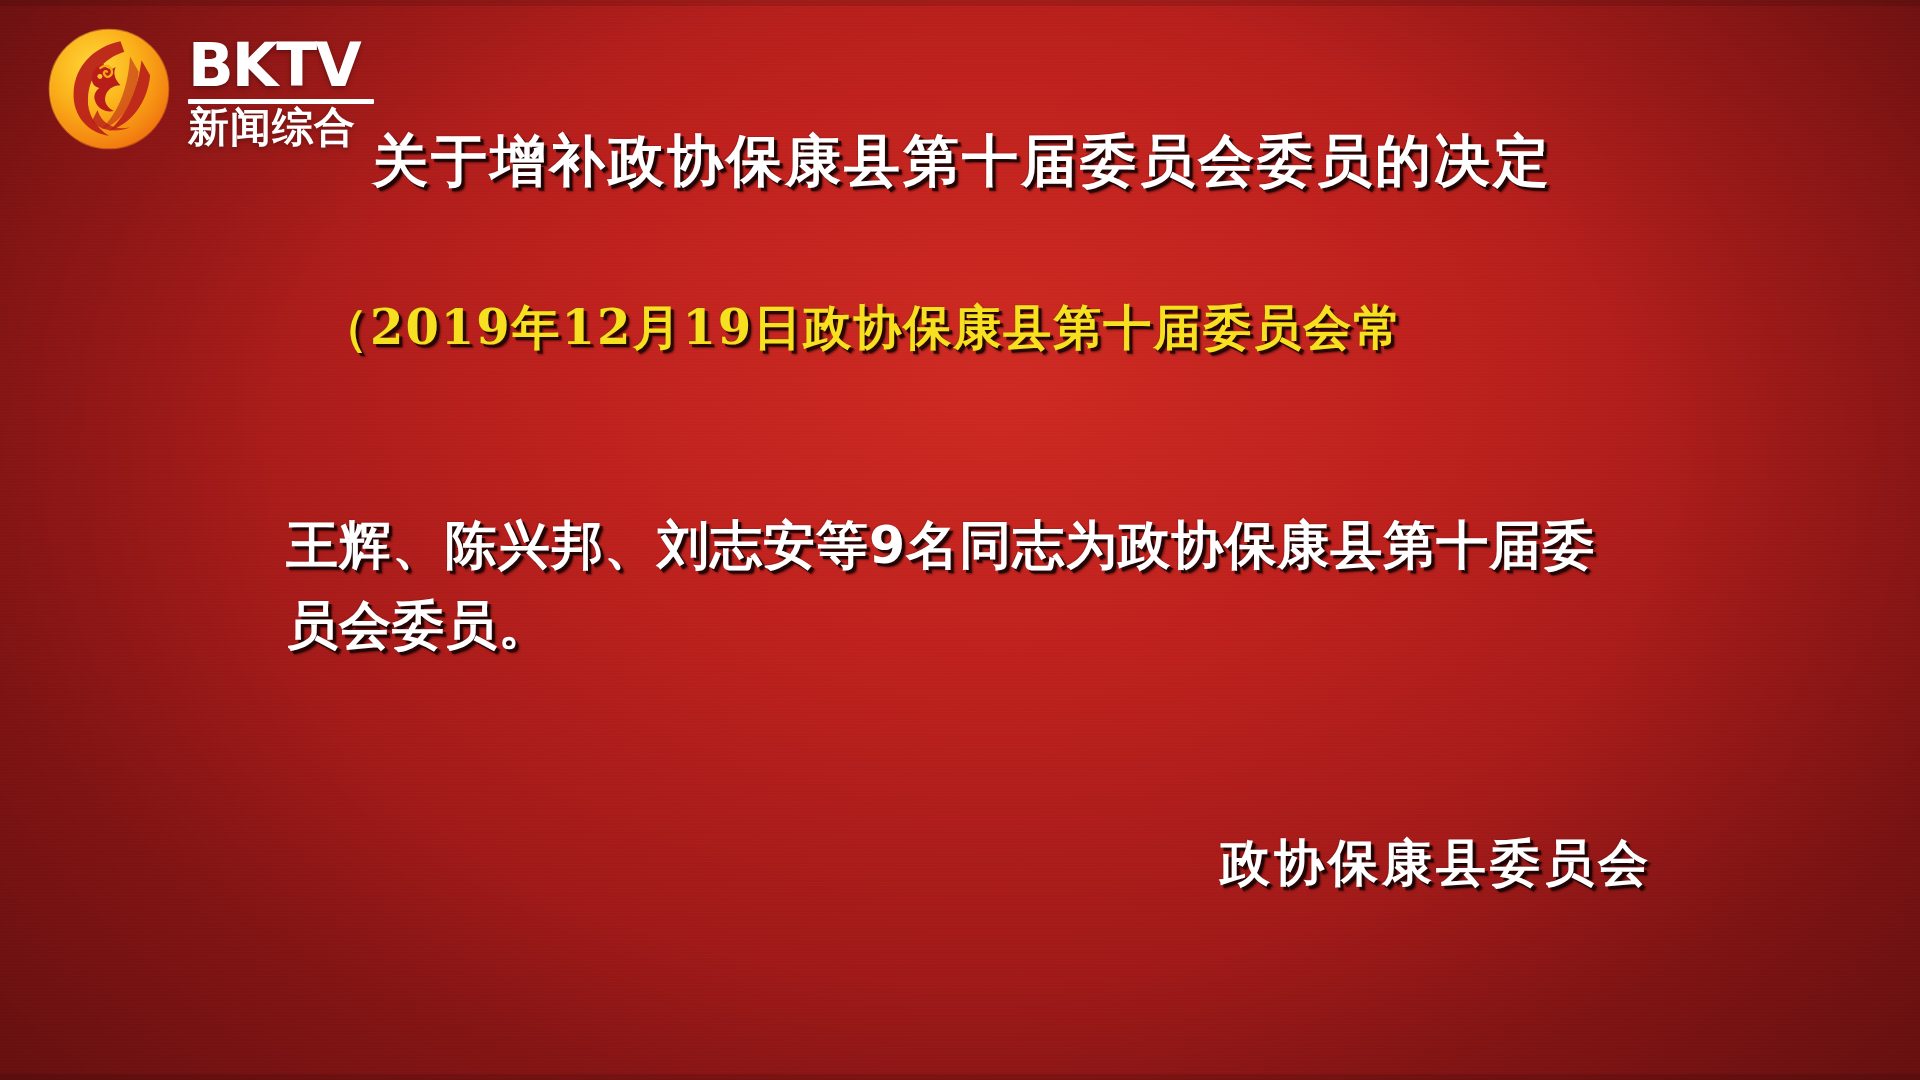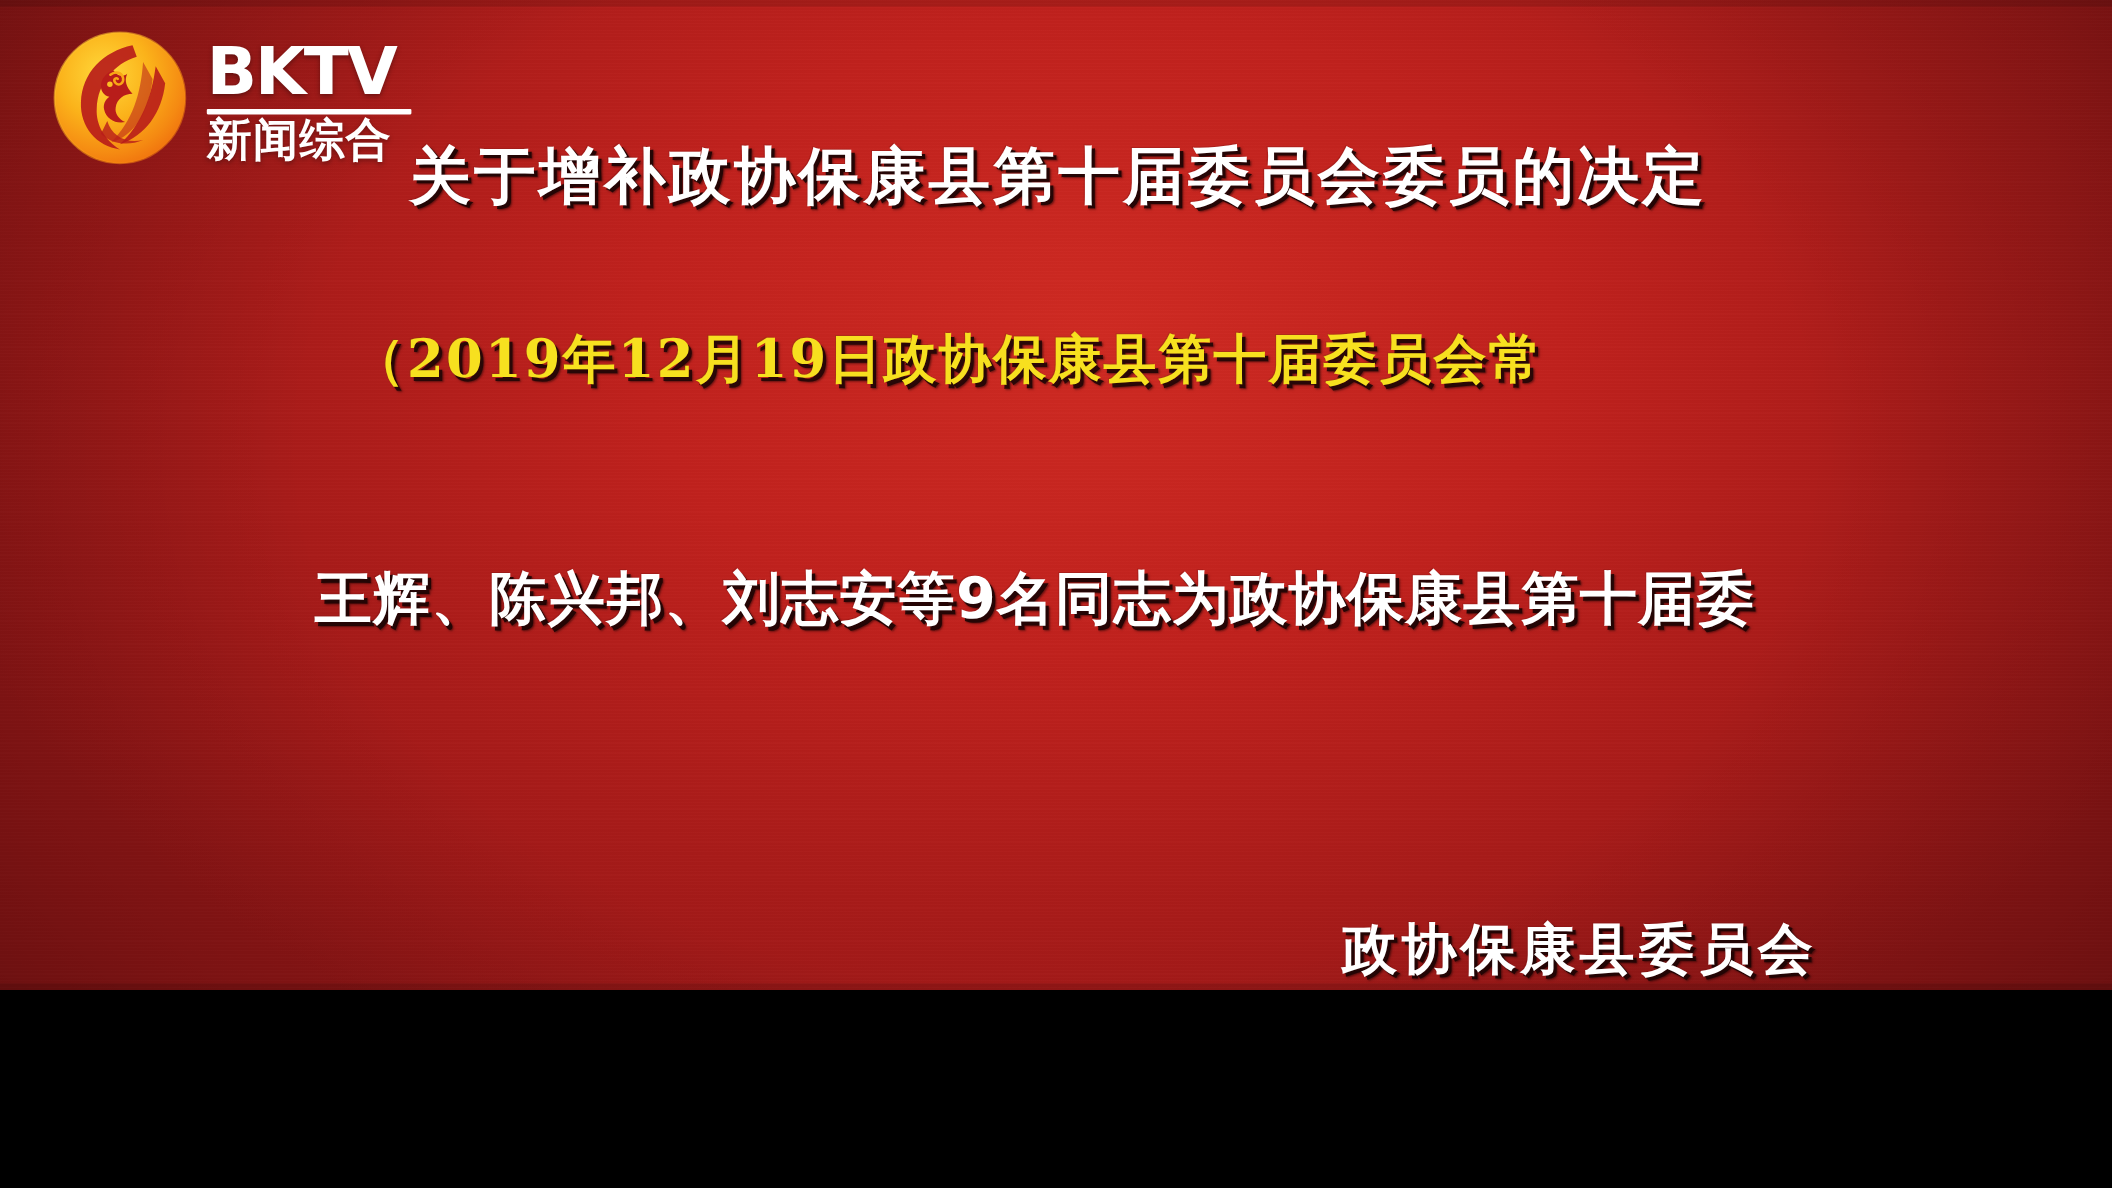--- a/index.html
+++ b/index.html
@@ -8,21 +8,21 @@
     padding: 0;
     width: 1920px;
     height: 1080px;
     overflow: hidden;
     background: #000;
   }
 
   #stage {
     position: relative;
     width: 1920px;
-    height: 900px;
+    height: 1080px;
     
     background:
       radial-gradient(ellipse 1100px 760px at 52% 34%, #cf2a22 0%, #c0211d 38%, #a81b19 70%, #941616 100%),
       linear-gradient(160deg, #c42320 0%, #a81a18 55%, #8e1414 100%);
     font-family: "DejaVu Sans", "Liberation Sans", sans-serif;
     overflow: hidden;
   }
 
   
   #vignette {
@@ -278,20 +278,21 @@
   </div>
 
   <div id="headline" class="slate-text">关于增补政协保康县第十届委员会委员的决定</div>
 
   <div id="provenance">
     <div class="slate-text-yellow">（2019年12月19日政协保康县第十届委员会常</div>
   </div>
 
   <div id="body-copy">
     <div class="slate-text body-line">王辉、陈兴邦、刘志安等9名同志为政协保康县第十届委</div>
+    <div class="slate-text body-line">员会委员。</div>
   </div>
 
   <div id="signature">
     <div id="sig-org" class="slate-text">政协保康县委员会</div>
   </div>
 
   <div id="scanlines"></div>
   <div id="vignette"></div>
   <div id="band-bottom"></div>
 

